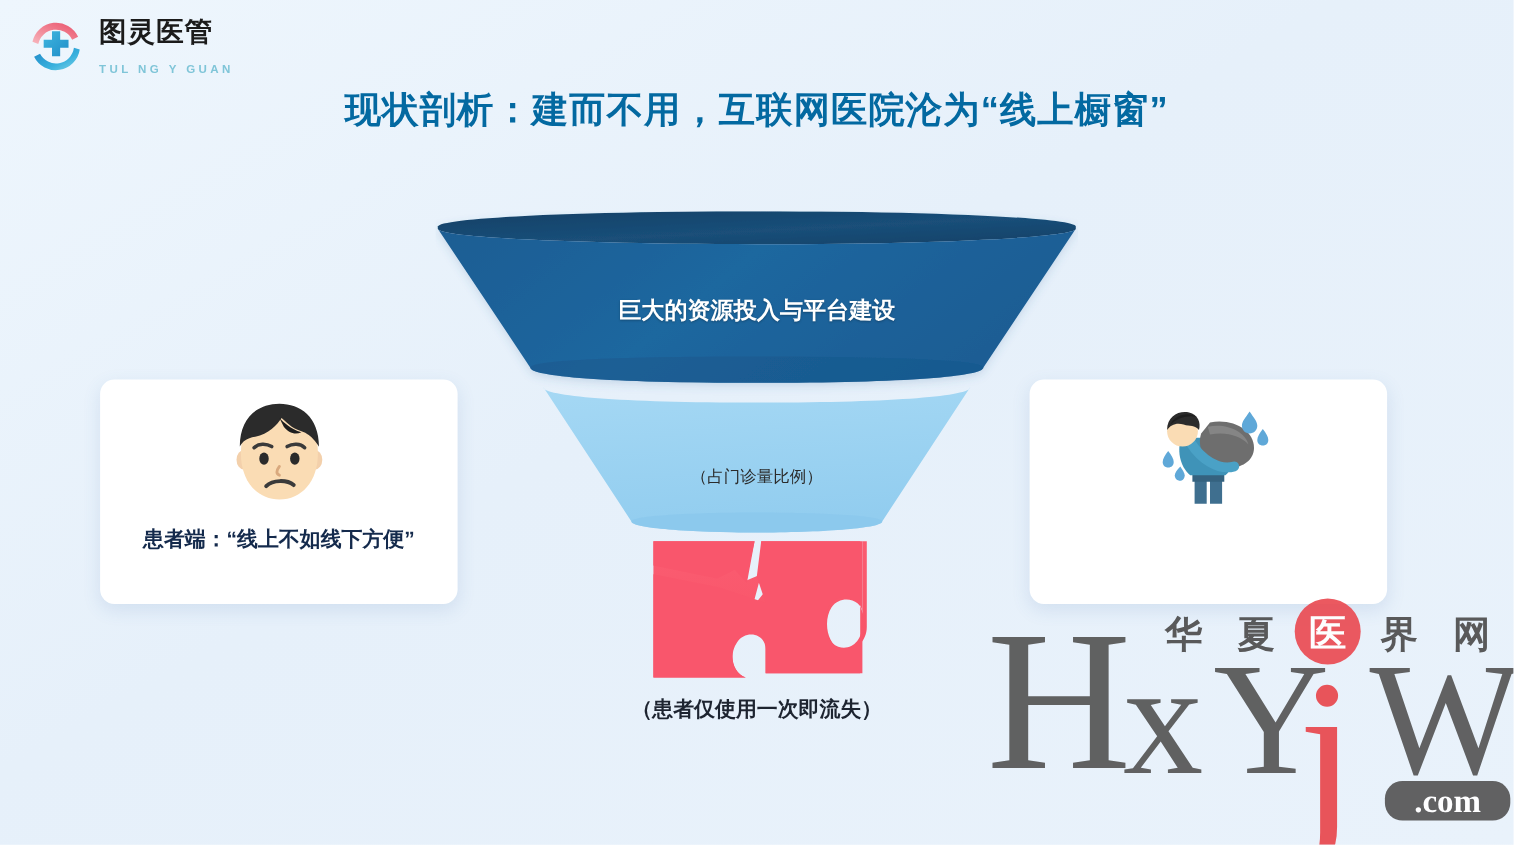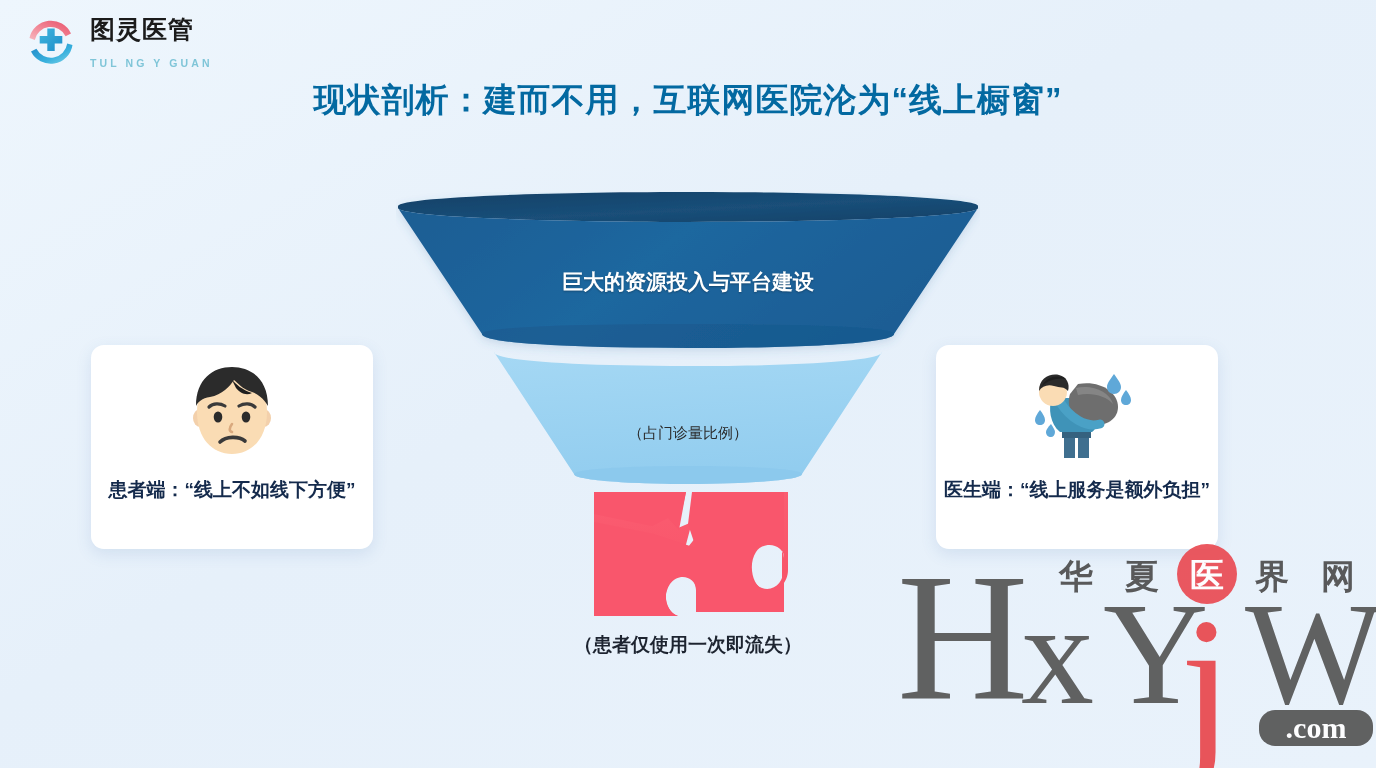--- a/index.html
+++ b/index.html
@@ -123,21 +123,21 @@
   #loss-note {
     font-size: 19px;
     font-weight: bold;
     color: #1d2430;
     margin-top: 7px;
   }
 
   
   .side-card {
     position: absolute;
-    width: 282px;
+    width: 325px;
     height: 204px;
     background: #ffffff;
     border-radius: 13px;
     box-shadow: 0 5px 16px rgba(60, 110, 170, 0.13);
     display: flex;
     flex-direction: column;
     align-items: center;
     justify-content: flex-start;
   }
   #card-patient { left: 91px;  top: 345px; }
@@ -344,21 +344,20 @@
         <path d="M96 12 C100 18 103 21 103 25 C103 29 100 32 96 32
                  C92 32 89 29 89 25 C89 21 92 18 96 12 Z" fill="#5fa8d8"></path>
         <path d="M108 28 C111 32 113 35 113 38 C113 41 111 43 108 43
                  C105 43 103 41 103 38 C103 35 105 32 108 28 Z" fill="#5fa8d8"></path>
         <path d="M22 48 C25 52 27 55 27 58 C27 61 25 63 22 63
                  C19 63 17 61 17 58 C17 55 19 52 22 48 Z" fill="#5fa8d8"></path>
         <path d="M33 62 C35 65 37 68 37 70 C37 73 35 75 33 75
                  C30 75 28 73 28 70 C28 68 30 65 33 62 Z" fill="#5fa8d8"></path>
       </svg>
     </div>
-    <div class="card-caption">医生端：“线上服务是额外负担”</div>
   </div>
 
   <div id="watermark">
     <svg width="483" height="240" viewBox="0 0 483 240" aria-hidden="true">
       <g font-family="'Liberation Serif','DejaVu Serif',serif" fill="#555555">
         <text x="4" y="170" font-size="182" font-weight="normal">H</text>
         <text x="128" y="175" font-size="146" font-weight="normal">x</text>
         <text x="210" y="175" font-size="146" font-weight="normal">Y</text>
         <text x="352" y="175" font-size="146" font-weight="normal">W</text>
       </g>

